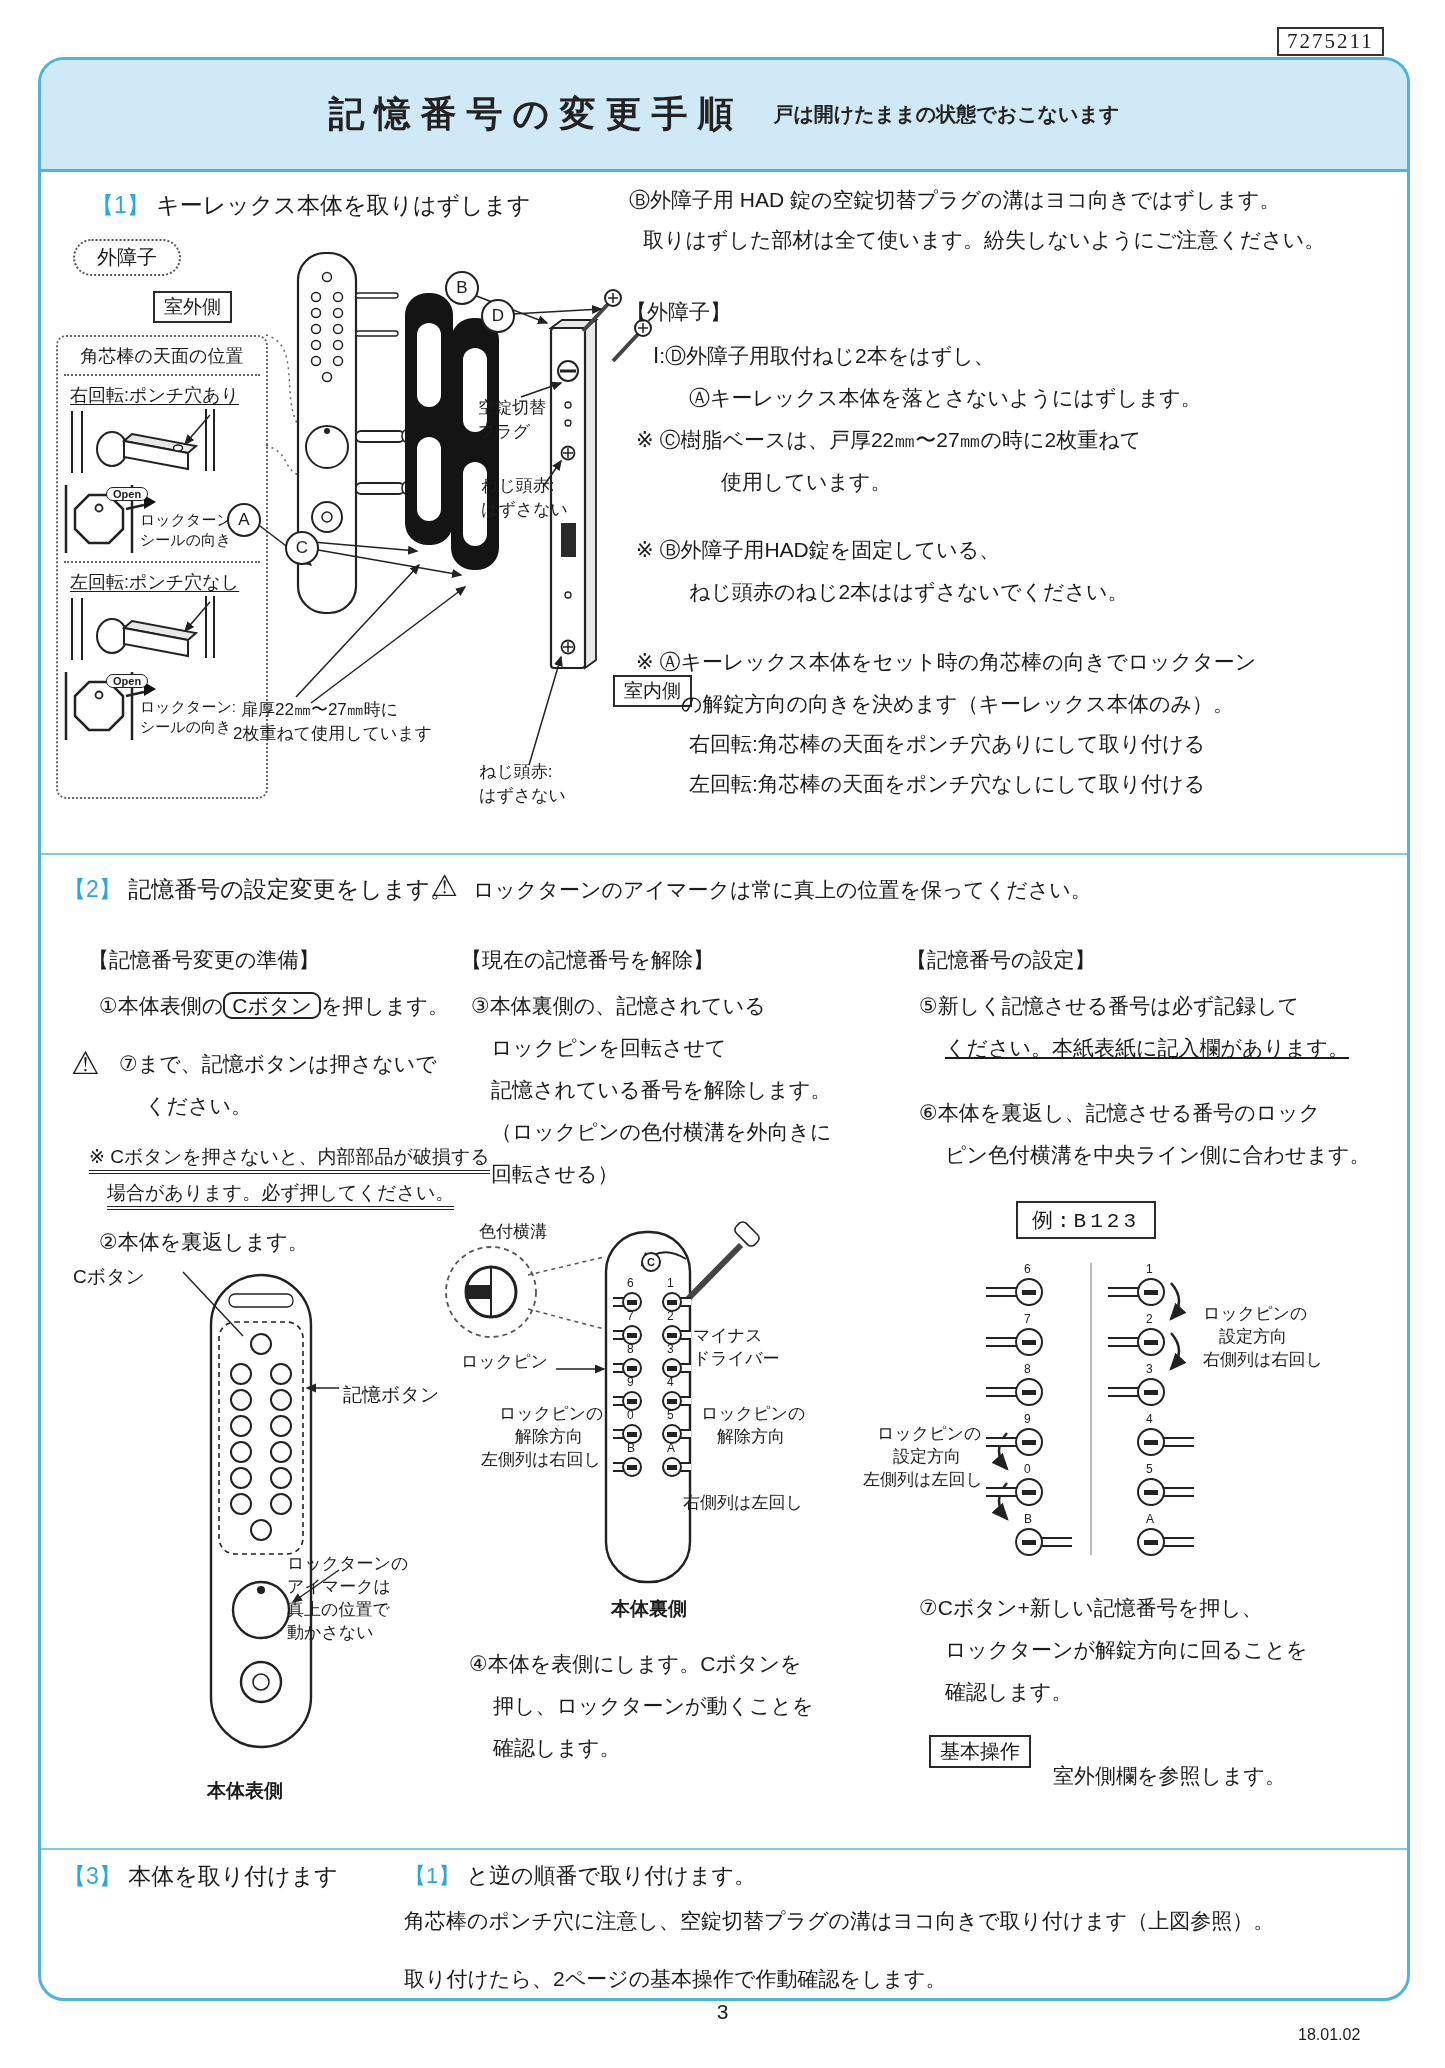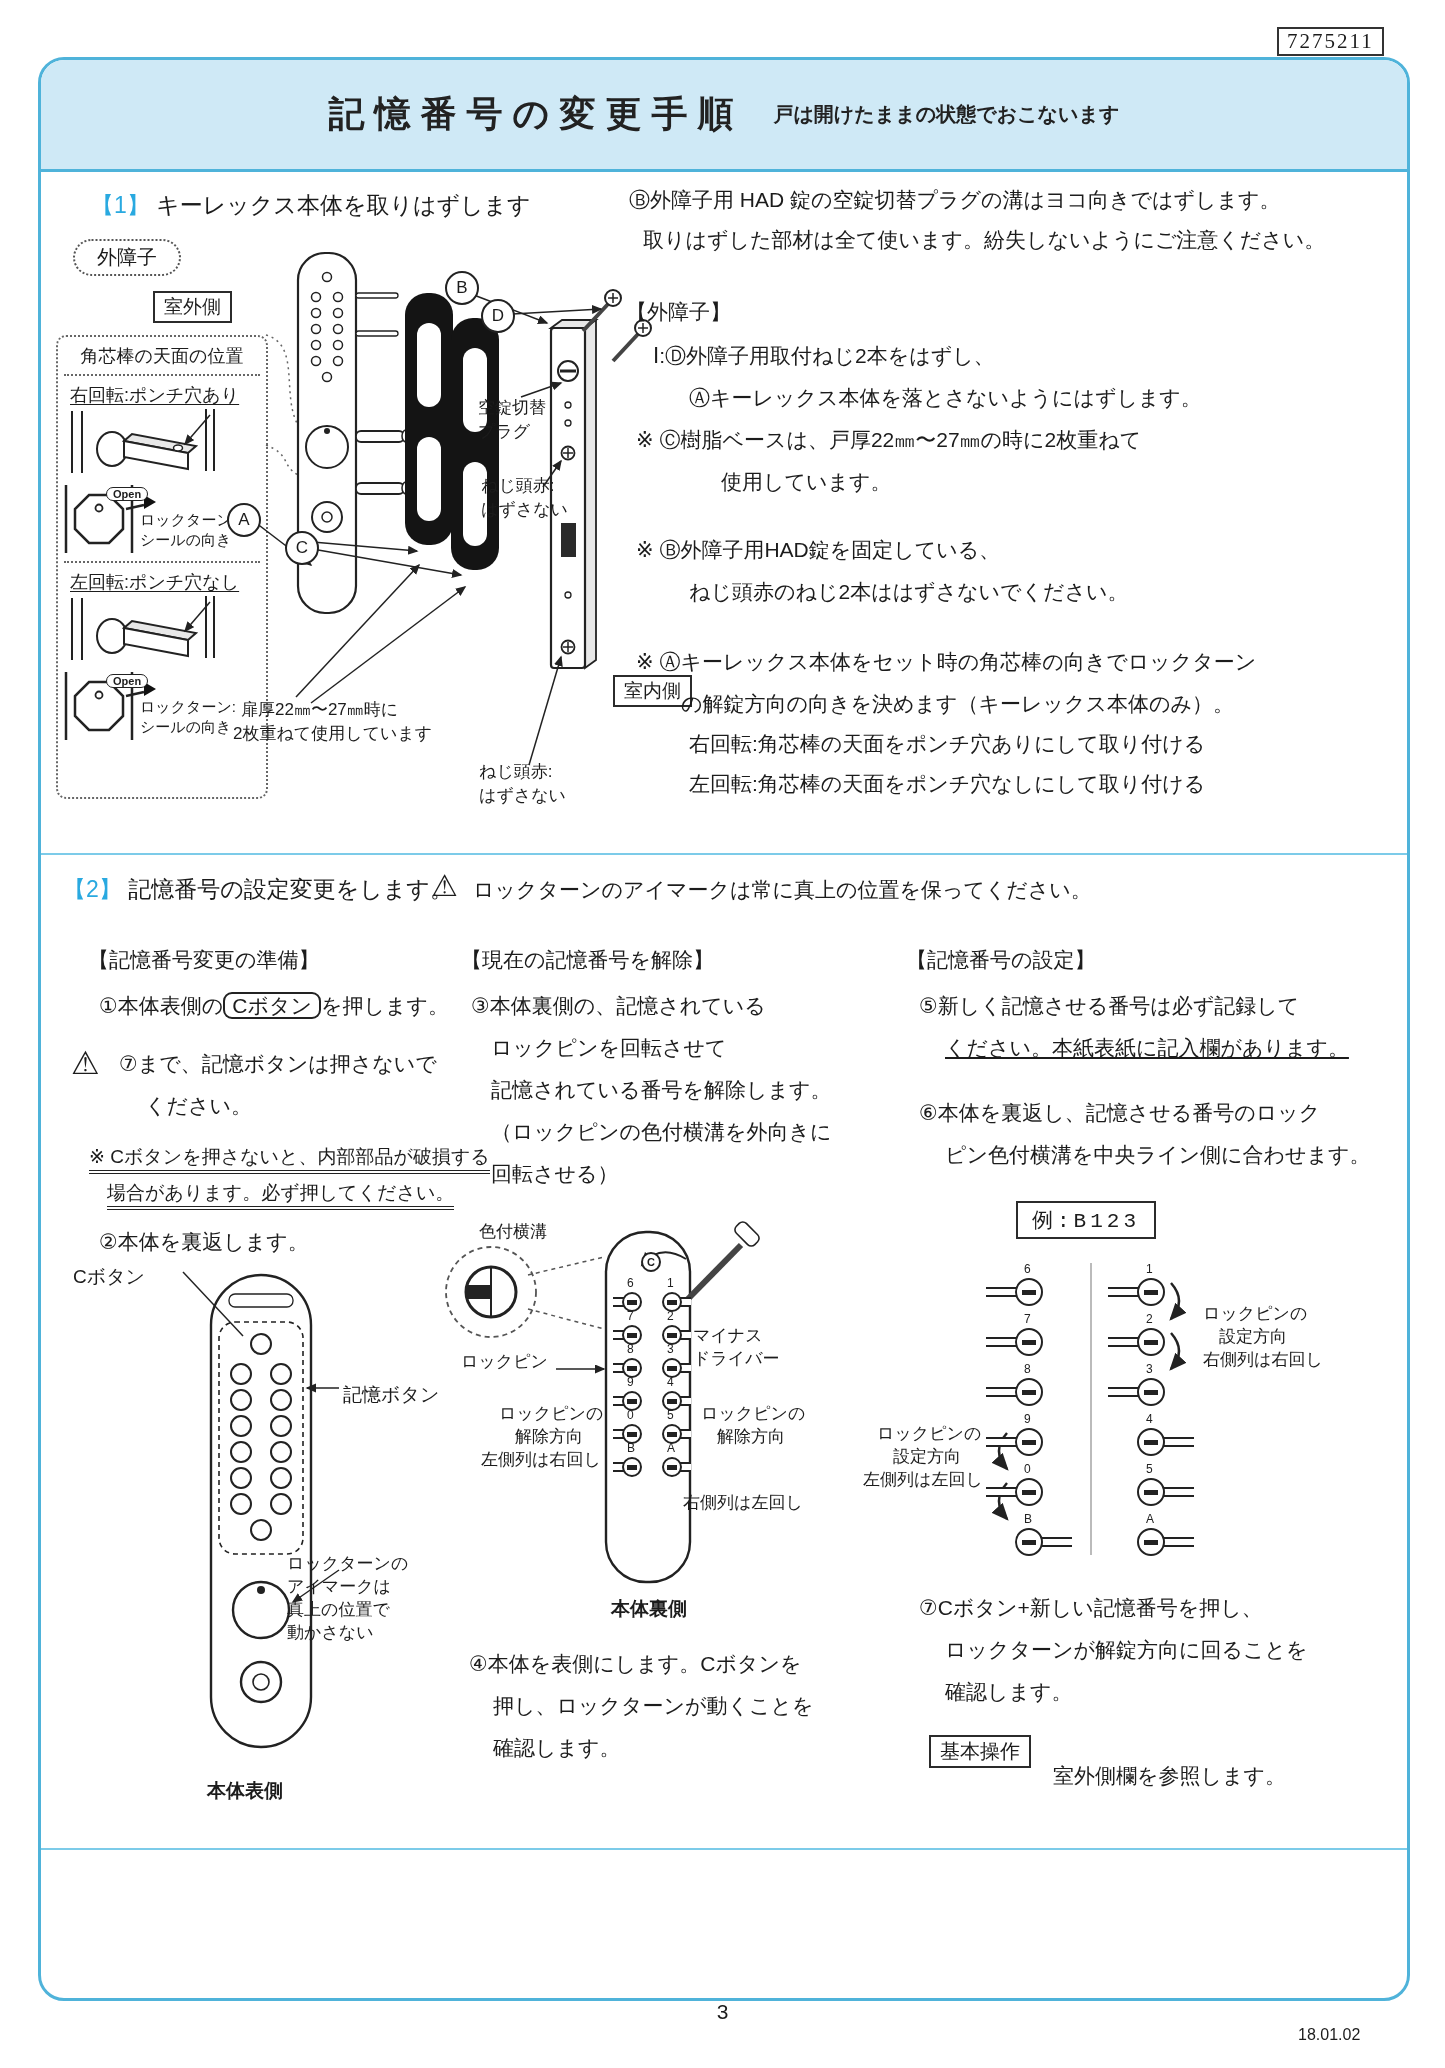--- a/index.html
+++ b/index.html
@@ -419,16 +419,28 @@
     <div class="t sm" style="left:836px;top:568px;">ロックピンの</div>
     <div class="t sm" style="left:852px;top:591px;">設定方向</div>
     <div class="t sm" style="left:822px;top:614px;">左側列は左回し</div>
     <div class="t" style="left:878px;top:740px;">⑦Cボタン+新しい記憶番号を押し、</div>
     <div class="t" style="left:904px;top:782px;">ロックターンが解錠方向に回ることを</div>
     <div class="t" style="left:904px;top:824px;">確認します。</div>
     <span class="boxed abs" style="left:888px;top:880px;font-size:20px;">基本操作</span>
     <div class="t" style="left:1012px;top:884px;margin-top:24px;">室外側欄を参照します。</div>
   </div>
 
+  <div class="sec sec3">
+    <div class="t" style="left:22px;top:12px;font-size:23px;">
+      <span class="blue">【3】</span>
+      <span>本体を取り付けます</span>
+    </div>
+    <div class="t" style="left:363px;top:12px;font-size:22px;">
+      <span class="blue">【1】</span>
+      <span>と逆の順番で取り付けます。</span>
+    </div>
+    <div class="t" style="left:363px;top:58px;">角芯棒のポンチ穴に注意し、空錠切替プラグの溝はヨコ向きで取り付けます（上図参照）。</div>
+    <div class="t" style="left:363px;top:116px;">取り付けたら、2ページの基本操作で作動確認をします。</div>
+  </div>
 </div>
 
 <div class="pagenum">3</div>
 <div class="date">18.01.02</div>
 
 </body></html>

